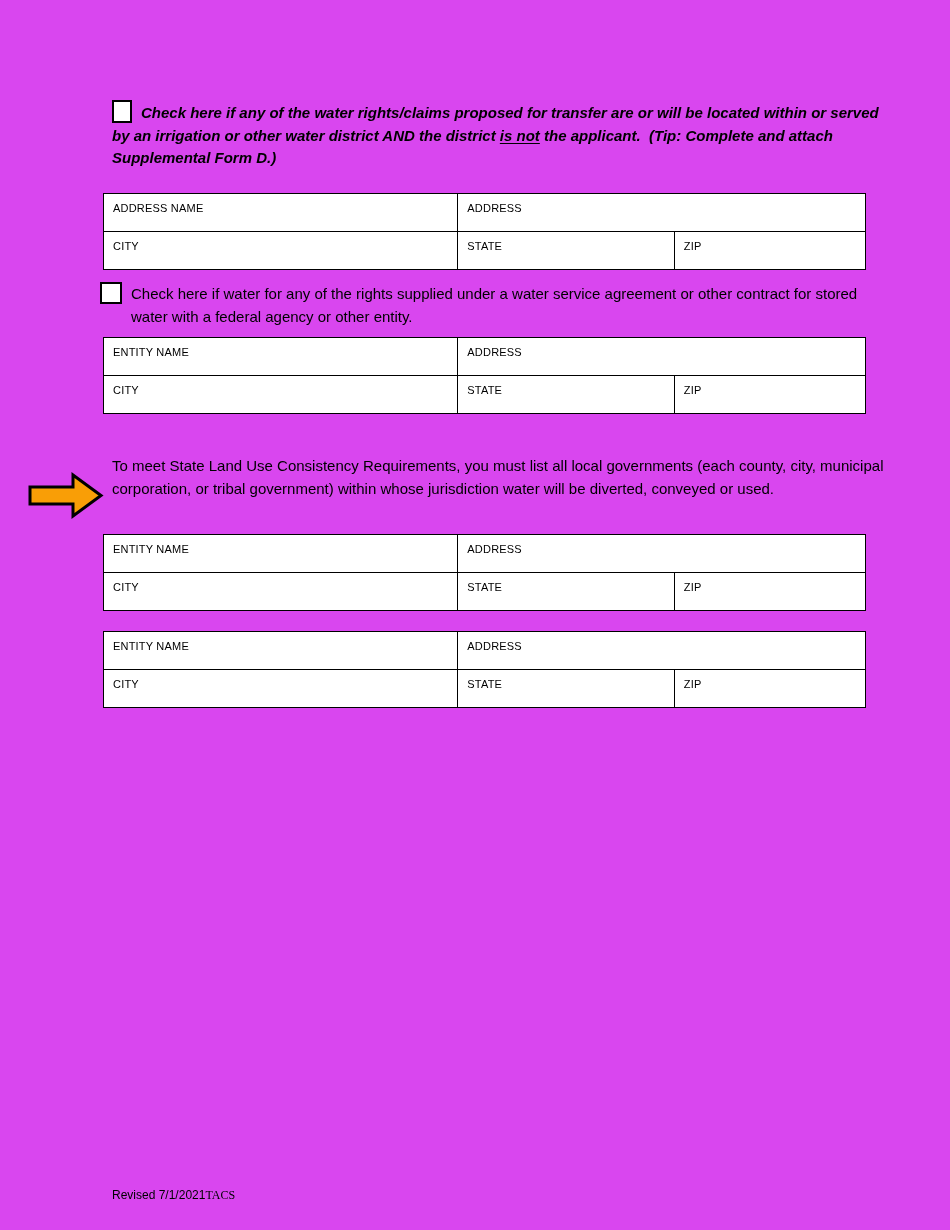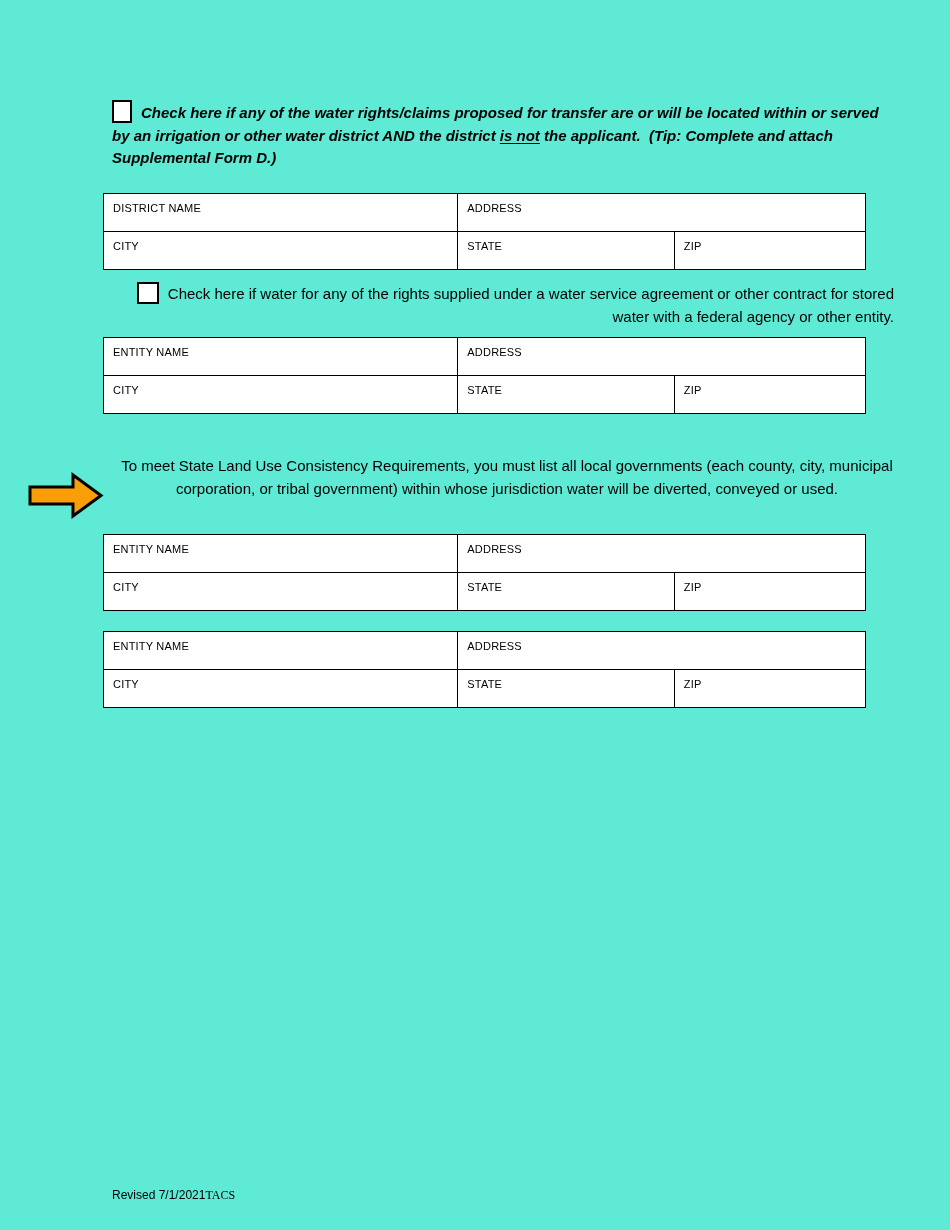--- a/index.html
+++ b/index.html
@@ -1,20 +1,20 @@
 <!DOCTYPE html>
 <html><head>
 <meta charset="utf-8">
 <style>
   * { margin:0; padding:0; box-sizing:border-box; }
   html,body { background:#e8e8e8; }
   .page {
     position:relative;
     width:950px; height:1230px;
-    background:#5eead4;
+    background:#d946ef;
     font-family:"Liberation Sans", sans-serif;
     color:#000;
     overflow:hidden;
     margin:0 auto;
   }
   .para {
     position:absolute;
     font-size:15px;
     line-height:22.5px;
     white-space:pre-wrap;
@@ -56,42 +56,42 @@
     align-items:baseline;
     font-size:12px;
   }
   .footer .f-left  { white-space:nowrap; }
   .footer .f-center{ flex:1; text-align:center; white-space:nowrap; }
   .footer .f-right { white-space:nowrap;font-family:Liberation Serif, serif; }
 
   
   #para-district { left:112px; top:100px; width:782px; }
   #table-district { top:193px; }
-  #para-federal { left:122px; top:282px; width:772px;text-align:right; }
+  #para-federal { left:100px; top:282px; width:772px; }
   #table-federal { top:337px; }
-  #para-landuse { left:112px; top:454px; width:790px; line-height:23px;text-align:center; }
+  #para-landuse { left:112px; top:454px; width:790px; line-height:23px; }
   #table-gov1 { top:534px; }
   #table-gov2 { top:631px; }
 </style>
 </head>
 <body>
 
 <div class="page">
 
   <div class="para bold-italic" id="para-district"><span class="checkbox"></span><span>Check here if any of the water rights/claims proposed for transfer are or will be located within or served by an irrigation or other water district AND the district </span><span class="underline">is not</span><span> the applicant.  (Tip: Complete and attach Supplemental Form D.)</span></div>
 
   <table class="form-table" id="table-district">
     <colgroup>
         <col style="width:46.5%">
         <col style="width:28.4%">
         <col style="width:25.1%">
       </colgroup>
     <tbody>
       <tr>
-        <td><span class="lbl">DISTRICT NAME</span></td>
+        <td><span class="lbl">ADDRESS NAME</span></td>
         <td colspan="2"><span class="lbl">ADDRESS</span></td>
       </tr>
       <tr>
         <td><span class="lbl">CITY</span></td>
         <td><span class="lbl">STATE</span></td>
         <td><span class="lbl">ZIP</span></td>
       </tr>
     </tbody>
   </table>
 

